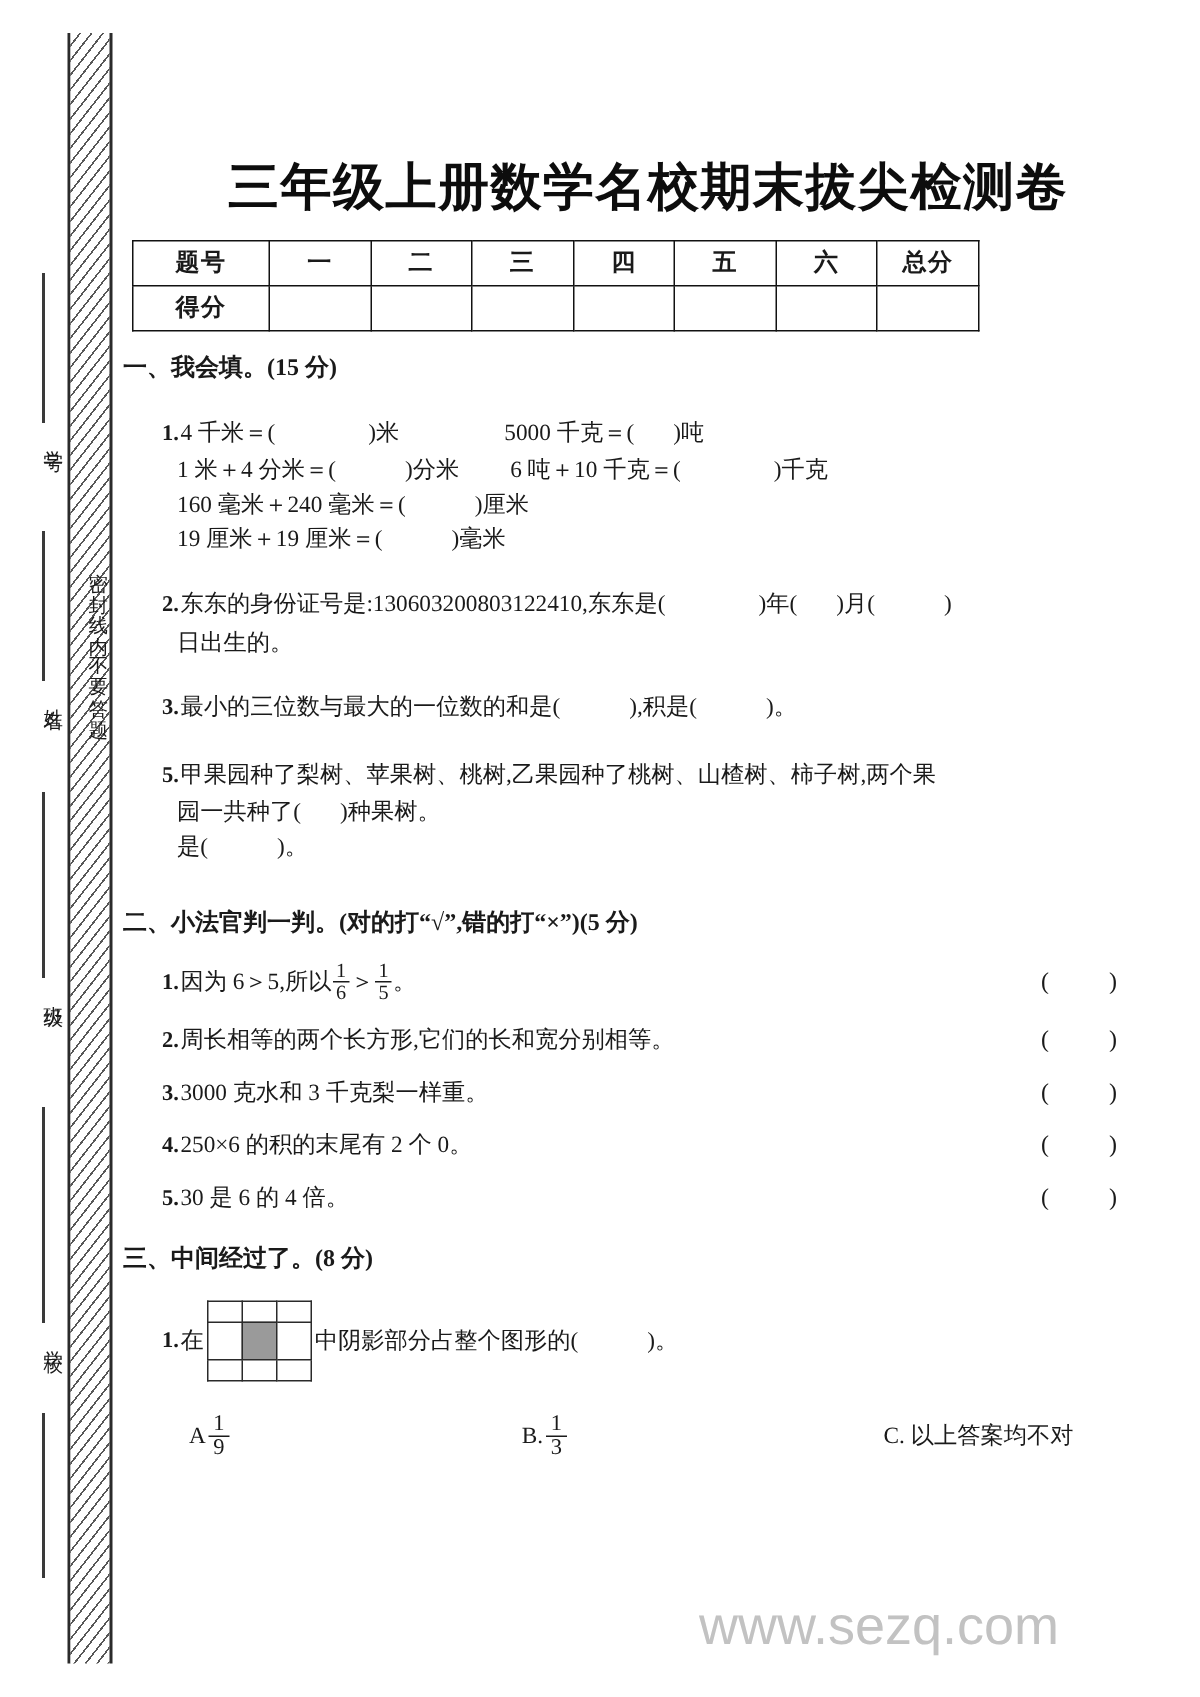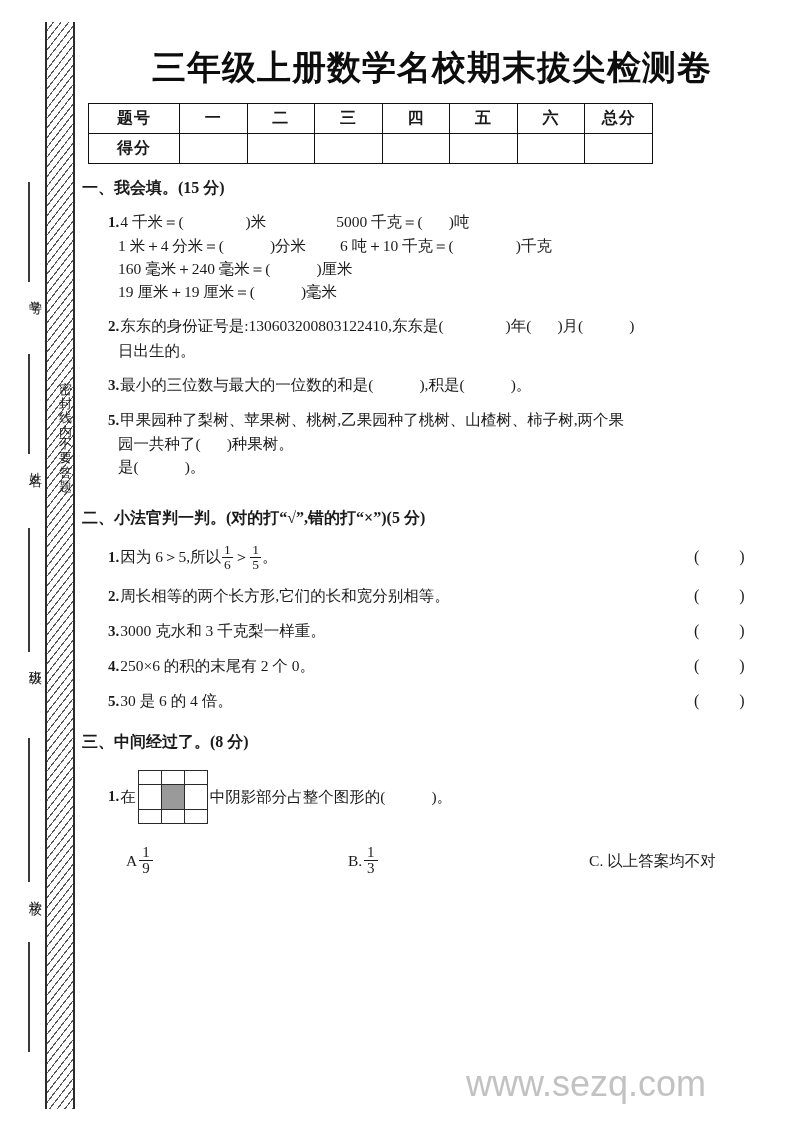--- a/index.html
+++ b/index.html
@@ -85,21 +85,21 @@
   
   #content {
     position: absolute;
     left: 82px;
     top: 22px;
     width: 700px;
     height: 1090px;
   }
 
   #paper-title {
-    margin-top: 23px;
+    margin-top: 80px;
     text-align: center;
     font-family: Liberation Mono, monospace;
     font-size: 34px;
     font-weight: bold;
     letter-spacing: 1px;
     color: #0d0d0d;
     white-space: nowrap;
   }
 
   #exam-meta {
@@ -134,21 +134,21 @@
   .section-head {
     margin-top: 14px;
     font-size: 16px;
     font-weight: bold;
     letter-spacing: 0px;
     white-space: nowrap;
   }
   .section-head .pts { font-weight: bold; }
 
   .q {
-    margin-top: 11px;
+    margin-top: 21px;
     margin-left: 26px;
     font-size: 15.5px;
     line-height: 1.55;
     position: relative;
   }
   .qnum {
     font-weight: bold;
     font-size: 15px;
     margin-right: 1px;
   }

